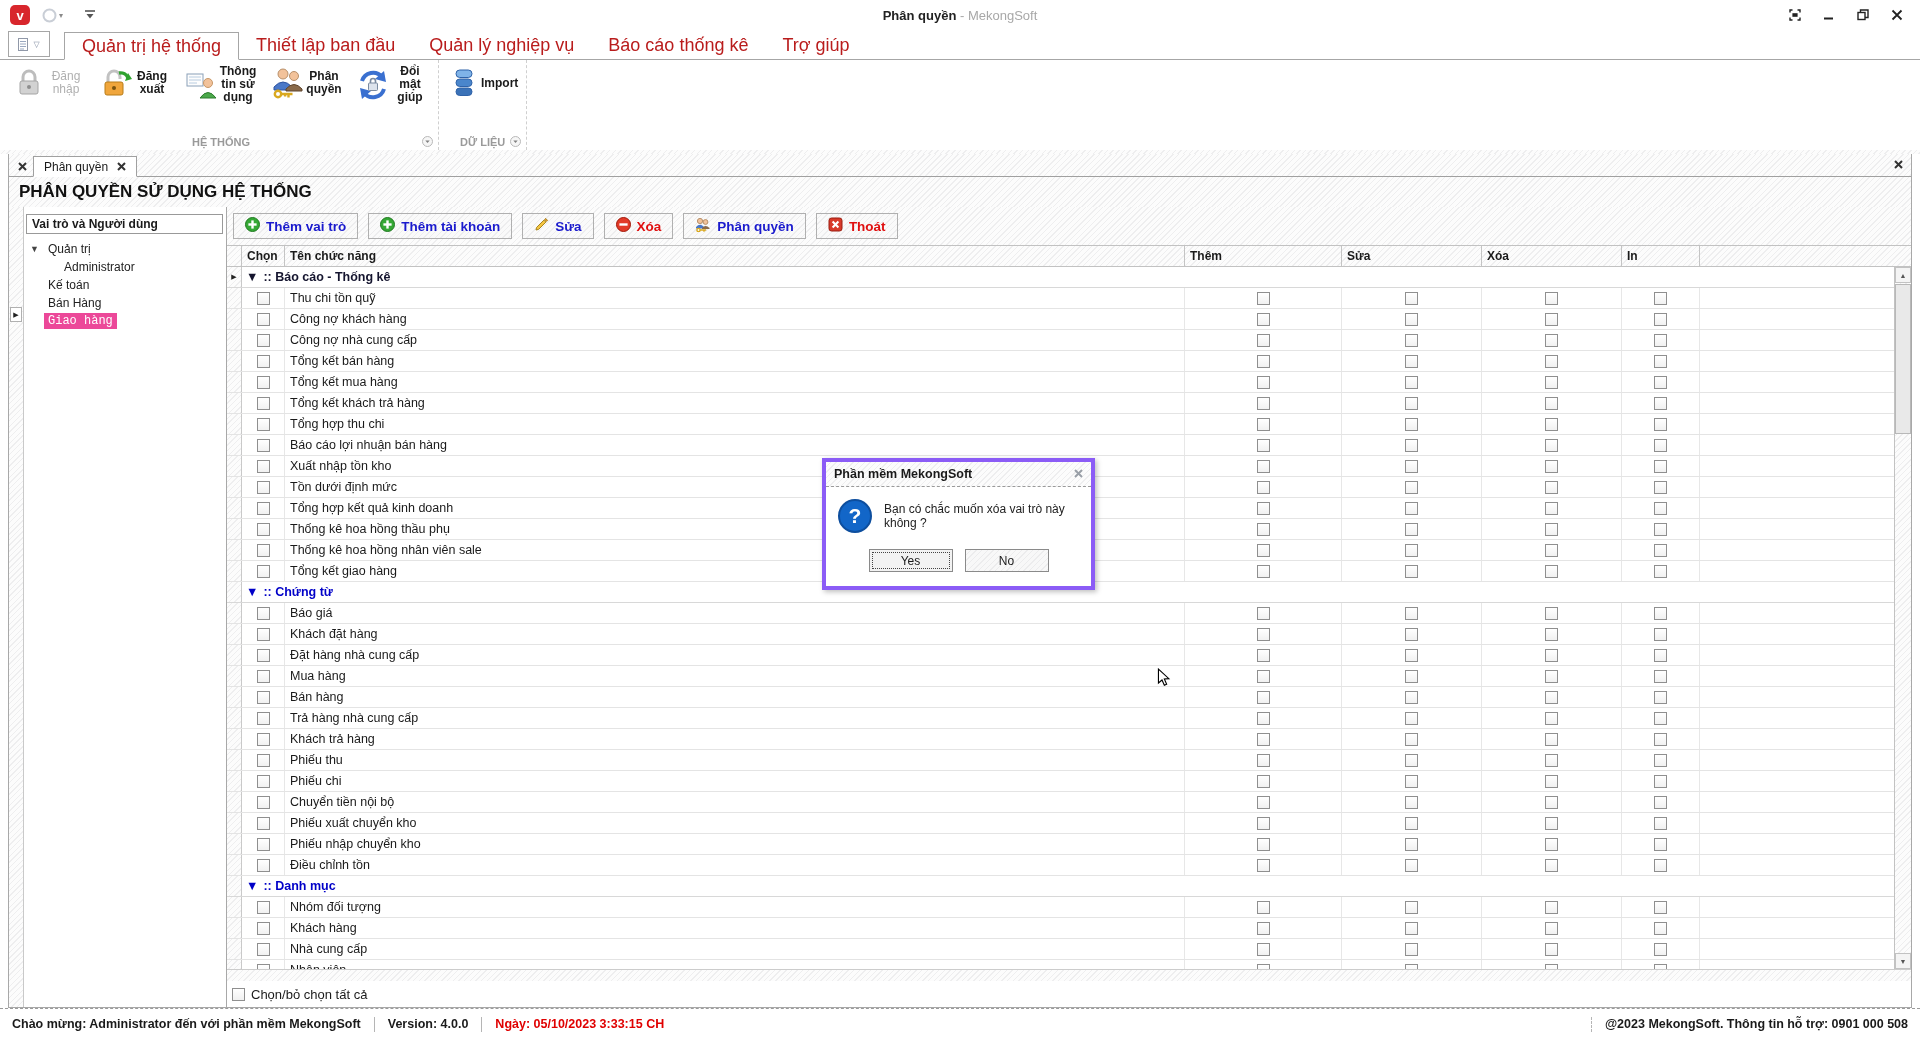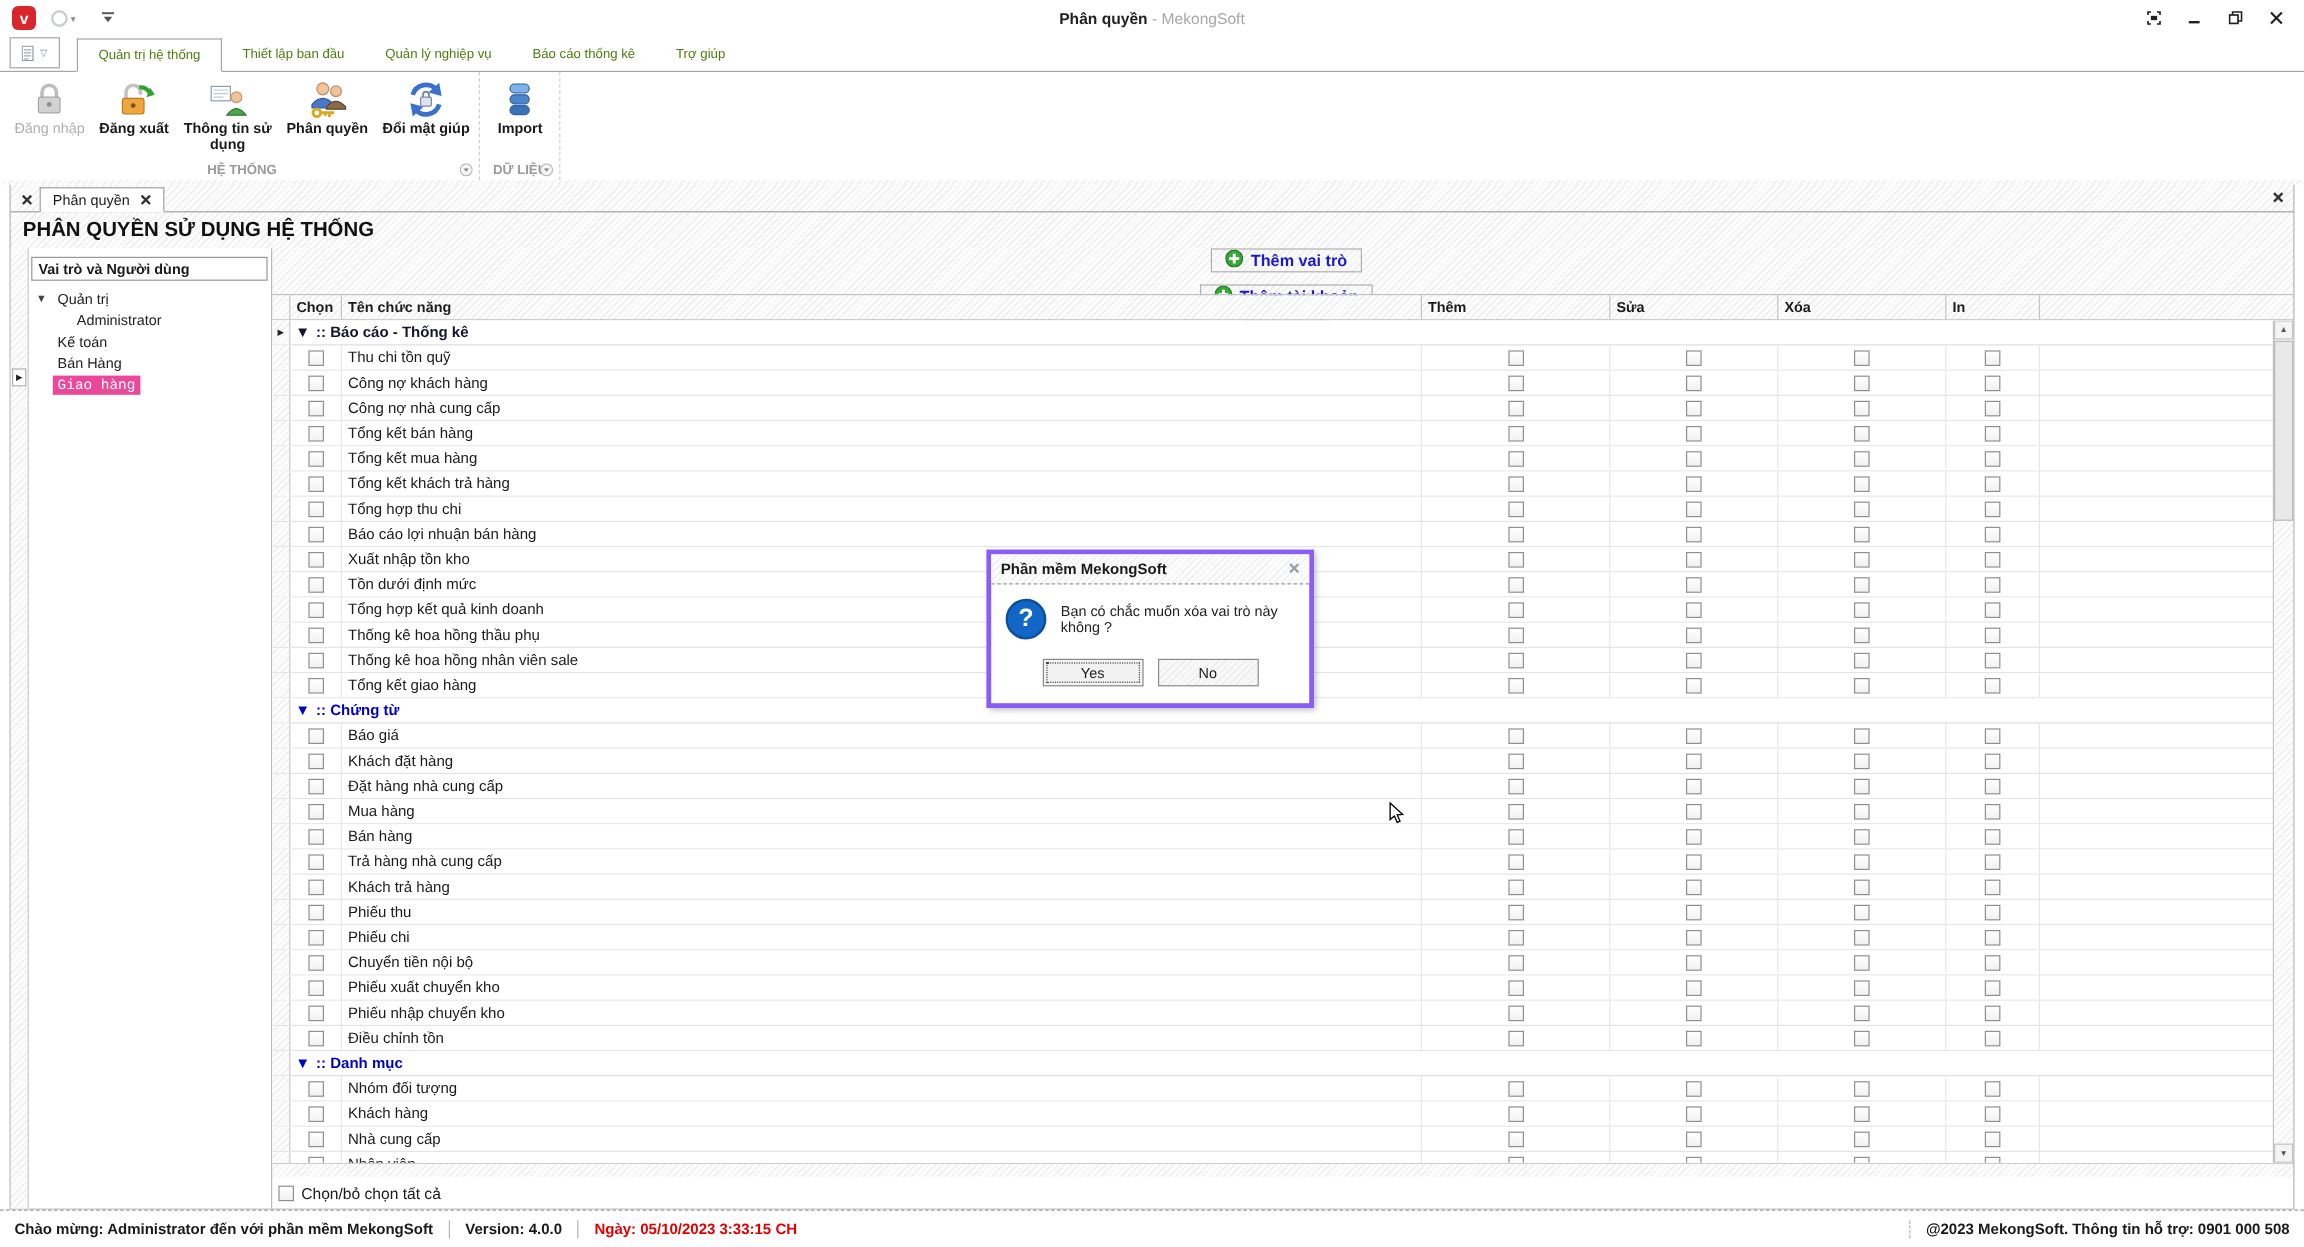--- a/index.html
+++ b/index.html
@@ -13,26 +13,26 @@
   .tb-ico { margin-left:12px; display:flex; align-items:center; gap:2px; color:#8a8a8a; font-size:8px; }
   .tb-title { position:absolute; left:50%; transform:translateX(-50%); font-size:13px; }
   .tb-title b { color:#222; }
   .tb-title span { color:#a8a8a8; }
   .winbtns { margin-left:auto; display:flex; align-items:center; gap:20px; padding-right:6px; }
   .winbtn { width:14px; height:14px; display:flex; align-items:center; justify-content:center; }
 
   
   .ribbon-tabs { height:30px; display:flex; align-items:flex-end; padding:0 0 0 8px; border-bottom:1px solid #a6a6a6; background:#fff; }
   .appmenu-btn { width:42px; height:26px; border:1px solid #a6a6a6; background:#fff; display:flex; align-items:center; justify-content:center; gap:3px; margin:0 14px 2px 0; color:#8a94a8; font-size:8px; }
-  .rtab { padding:0 17px; height:27px; line-height:26px; font-size:11px; color:#4d7c0f; }
+  .rtab { padding:0 17px; height:27px; line-height:26px; font-size:18px; color:#b91c1c; }
   .rtab.active { background:#fff; border:1px solid #a6a6a6; border-bottom:1px solid #fff; margin-bottom:-1px; height:28px; }
   .ribbon-body { height:90px; background:#fff; display:flex; padding-left:4px; }
   .rgroup { display:flex; flex-direction:column; border-right:1px dashed #cfcfcf; padding:0 2px; }
   .rgroup-buttons { flex:1; display:flex; align-items:flex-start; padding-top:3px; }
-  .rbtn { min-width:62px; max-width:86px; padding:2px 6px 0 6px; display:flex; flex-direction:column; align-items:center; text-align:center; }
+  .rbtn { min-width:62px; max-width:86px; padding:2px 6px 0 6px; display:flex; flex-direction:row; align-items:center; text-align:center; }
   .rbtn .ricon { height:36px; display:flex; align-items:center; }
   .rbtn .rlabel { font-weight:bold; font-size:12px; line-height:13px; color:#1a1a1a; }
   .rbtn.disabled .rlabel { color:#b0b0b0; font-weight:normal; }
   .rgroup-label { height:17px; position:relative; display:flex; align-items:center; justify-content:center; color:#9a9a9a; font-weight:bold; font-size:11px; }
   .rgroup-label .cc { position:absolute; right:3px; top:3px; }
   .ribbon-sliver { height:4px; }
 
   
   .app-frame { margin:0 8px; height:854px; border:1px solid #a8a8a8; border-top:none; display:flex; flex-direction:column; background:#fff; }
   .tabstrip { height:23px; display:flex; align-items:flex-end; border-bottom:1px solid #a0a0a0; position:relative; padding-left:2px; }
@@ -52,21 +52,21 @@
   .titem { height:18px; display:flex; align-items:center; font-size:12px; color:#222; }
   .titem .expander { width:14px; margin-left:6px; font-size:9px; color:#444; }
   .titem .lbl { padding:1px 4px; }
   .titem .lbl.sel { background:#ec4899; color:#fff;font-family:Liberation Mono, monospace; }
   .titem.lvl0 { padding-left:0; }
   .titem.lvl0.noexp { padding-left:20px; }
   .titem.lvl1 { padding-left:36px; }
 
   
   .panel { flex:1; display:flex; flex-direction:column; min-width:0; position:relative; }
-  .toolbar { height:38px; display:flex; align-items:center; gap:10px; padding:0 0 0 6px;flex-direction:column; }
+  .toolbar { height:38px; display:flex; align-items:center; gap:10px; padding:0 0 0 6px; }
   .tbtn { height:26px; border:1px solid #b0b0b0; display:flex; align-items:center; gap:6px; padding:0 11px; font-weight:bold; font-size:13.5px; background-image:repeating-linear-gradient(135deg,#fafafa 0,#fafafa 3px,#ededee 3px,#ededee 4px); }
   .t-blue { color:#1a1acd; }
   .t-red { color:#e01010; }
 
   .ghead, .grow { display:grid; grid-template-columns:15px 43px 900px 157px 140px 140px 78px minmax(0,1fr); }
   .ghead { height:22px; border-top:1px solid #c2c2c2; border-bottom:1px solid #c2c2c2; font-weight:bold; }
   .ghead > div { border-right:1px solid #c4c4c4; line-height:20px; padding-left:5px; overflow:hidden; white-space:nowrap; }
   .ghead > div:last-child { border-right:none; }
   .grid-body { flex:1; overflow:hidden; position:relative; background:#fff; }
   .grow { height:21px; border-bottom:1px solid #e4e4e4; background:#fff; }

